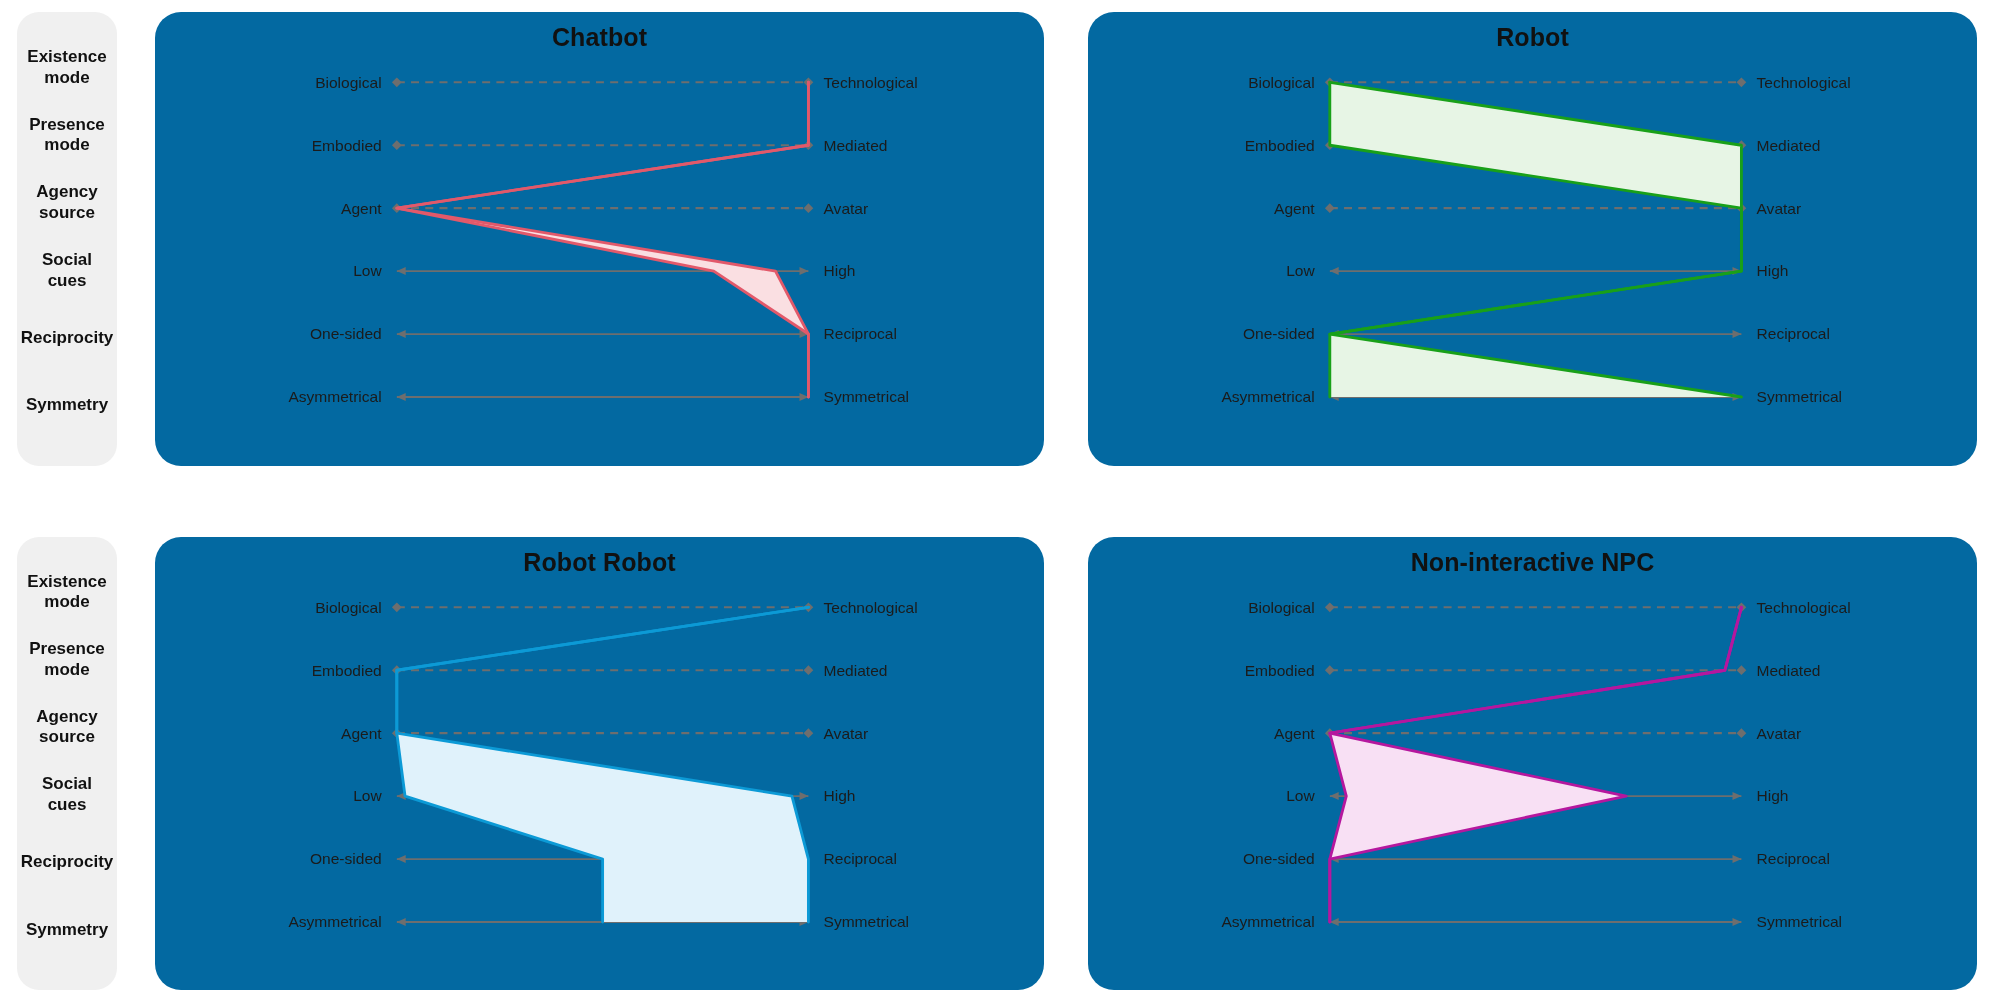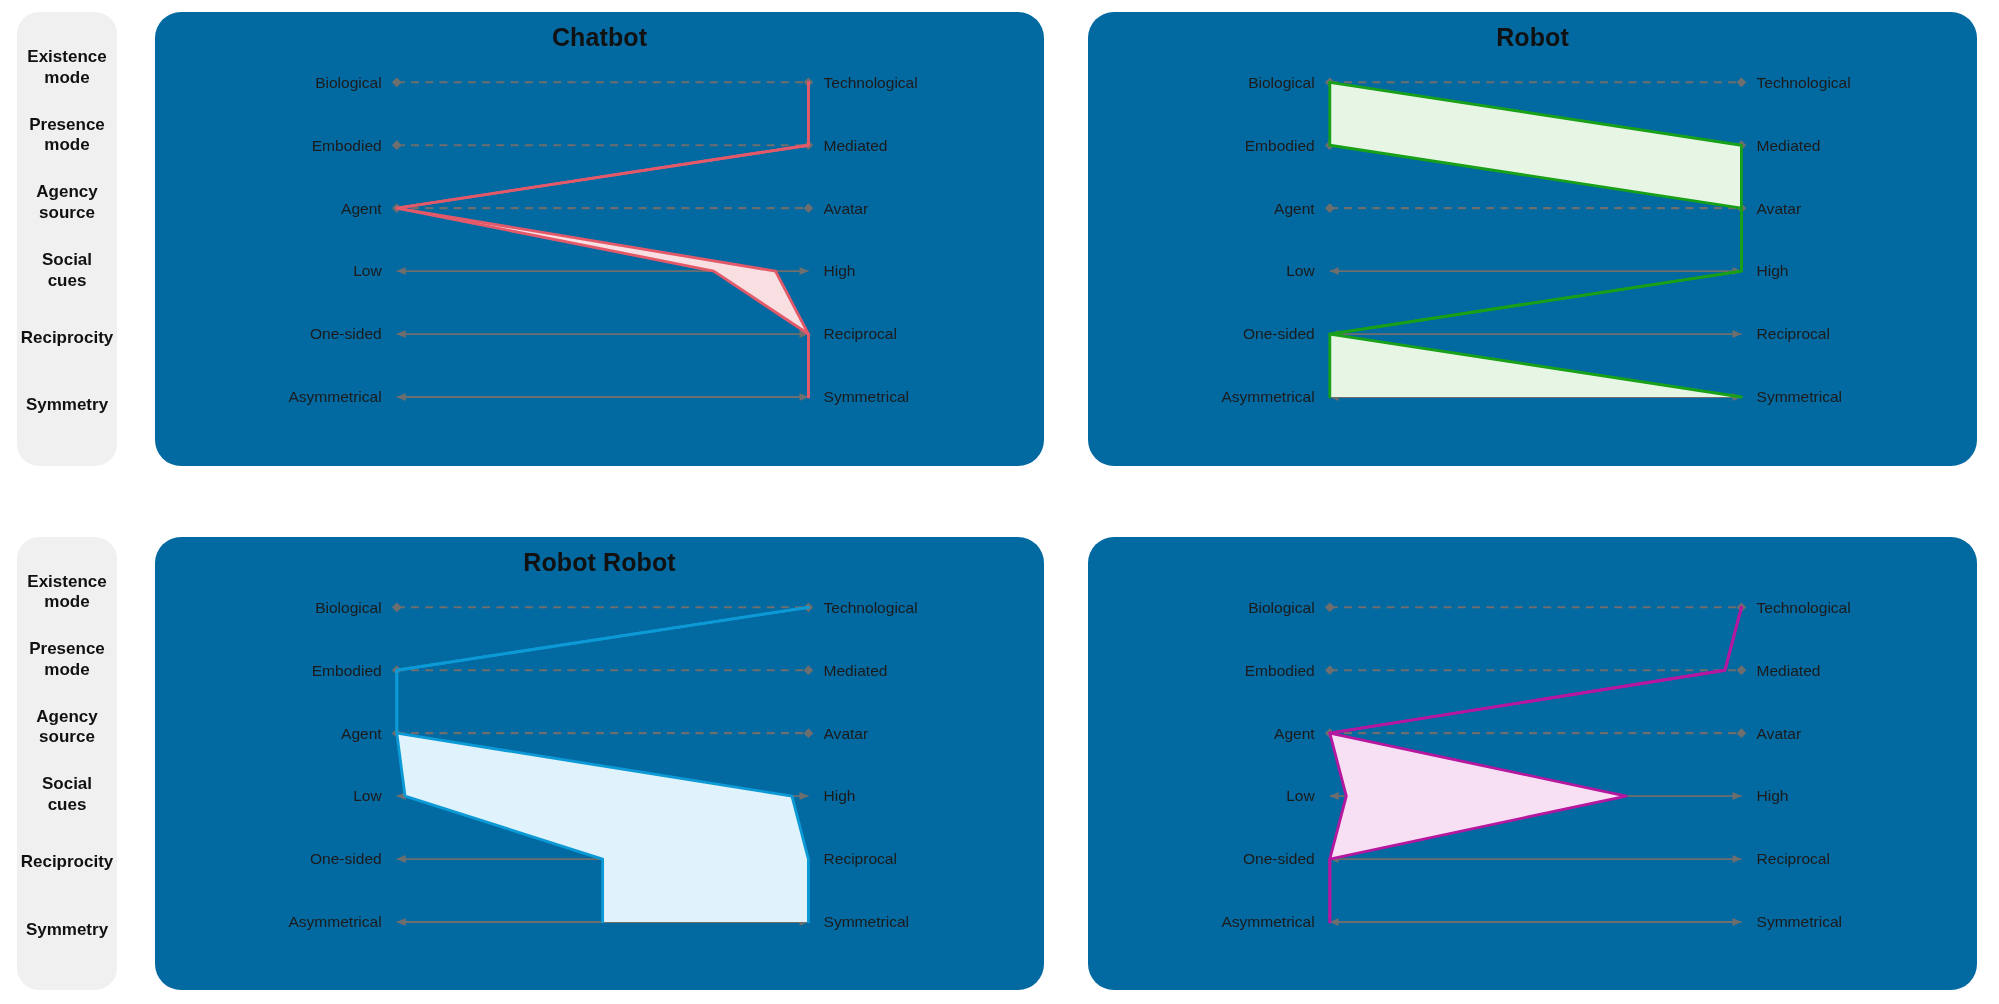--- a/index.html
+++ b/index.html
@@ -224,20 +224,21 @@
             <text x="752" y="292.4" class="axis-label right">High</text>
             <text x="255" y="363.2" class="axis-label left">One-sided</text>
             <text x="752" y="363.2" class="axis-label right">Reciprocal</text>
             <text x="255" y="434" class="axis-label left">Asymmetrical</text>
             <text x="752" y="434" class="axis-label right">Symmetrical</text>
           </svg>
         </div>
     </div>
 
     <div class="panel">
+      <div class="panel-title">Non-interactive NPC</div>
       <div class="plot">
           <svg viewBox="0 0 1000 500" preserveAspectRatio="xMidYMid meet">
             <g>
               <line x1="272" y1="74" x2="735" y2="74" stroke="#6e6e6e" stroke-width="2.4" stroke-dasharray="9,7"></line>
               <path d="M 272 68.5 L 277.5 74 L 272 79.5 L 266.5 74 Z" fill="#6e6e6e"></path>
               <path d="M 735 68.5 L 740.5 74 L 735 79.5 L 729.5 74 Z" fill="#6e6e6e"></path>
               <line x1="272" y1="144.8" x2="735" y2="144.8" stroke="#6e6e6e" stroke-width="2.4" stroke-dasharray="9,7"></line>
               <path d="M 272 139.3 L 277.5 144.8 L 272 150.3 L 266.5 144.8 Z" fill="#6e6e6e"></path>
               <path d="M 735 139.3 L 740.5 144.8 L 735 150.3 L 729.5 144.8 Z" fill="#6e6e6e"></path>
               <line x1="272" y1="215.6" x2="735" y2="215.6" stroke="#6e6e6e" stroke-width="2.4" stroke-dasharray="9,7"></line>

